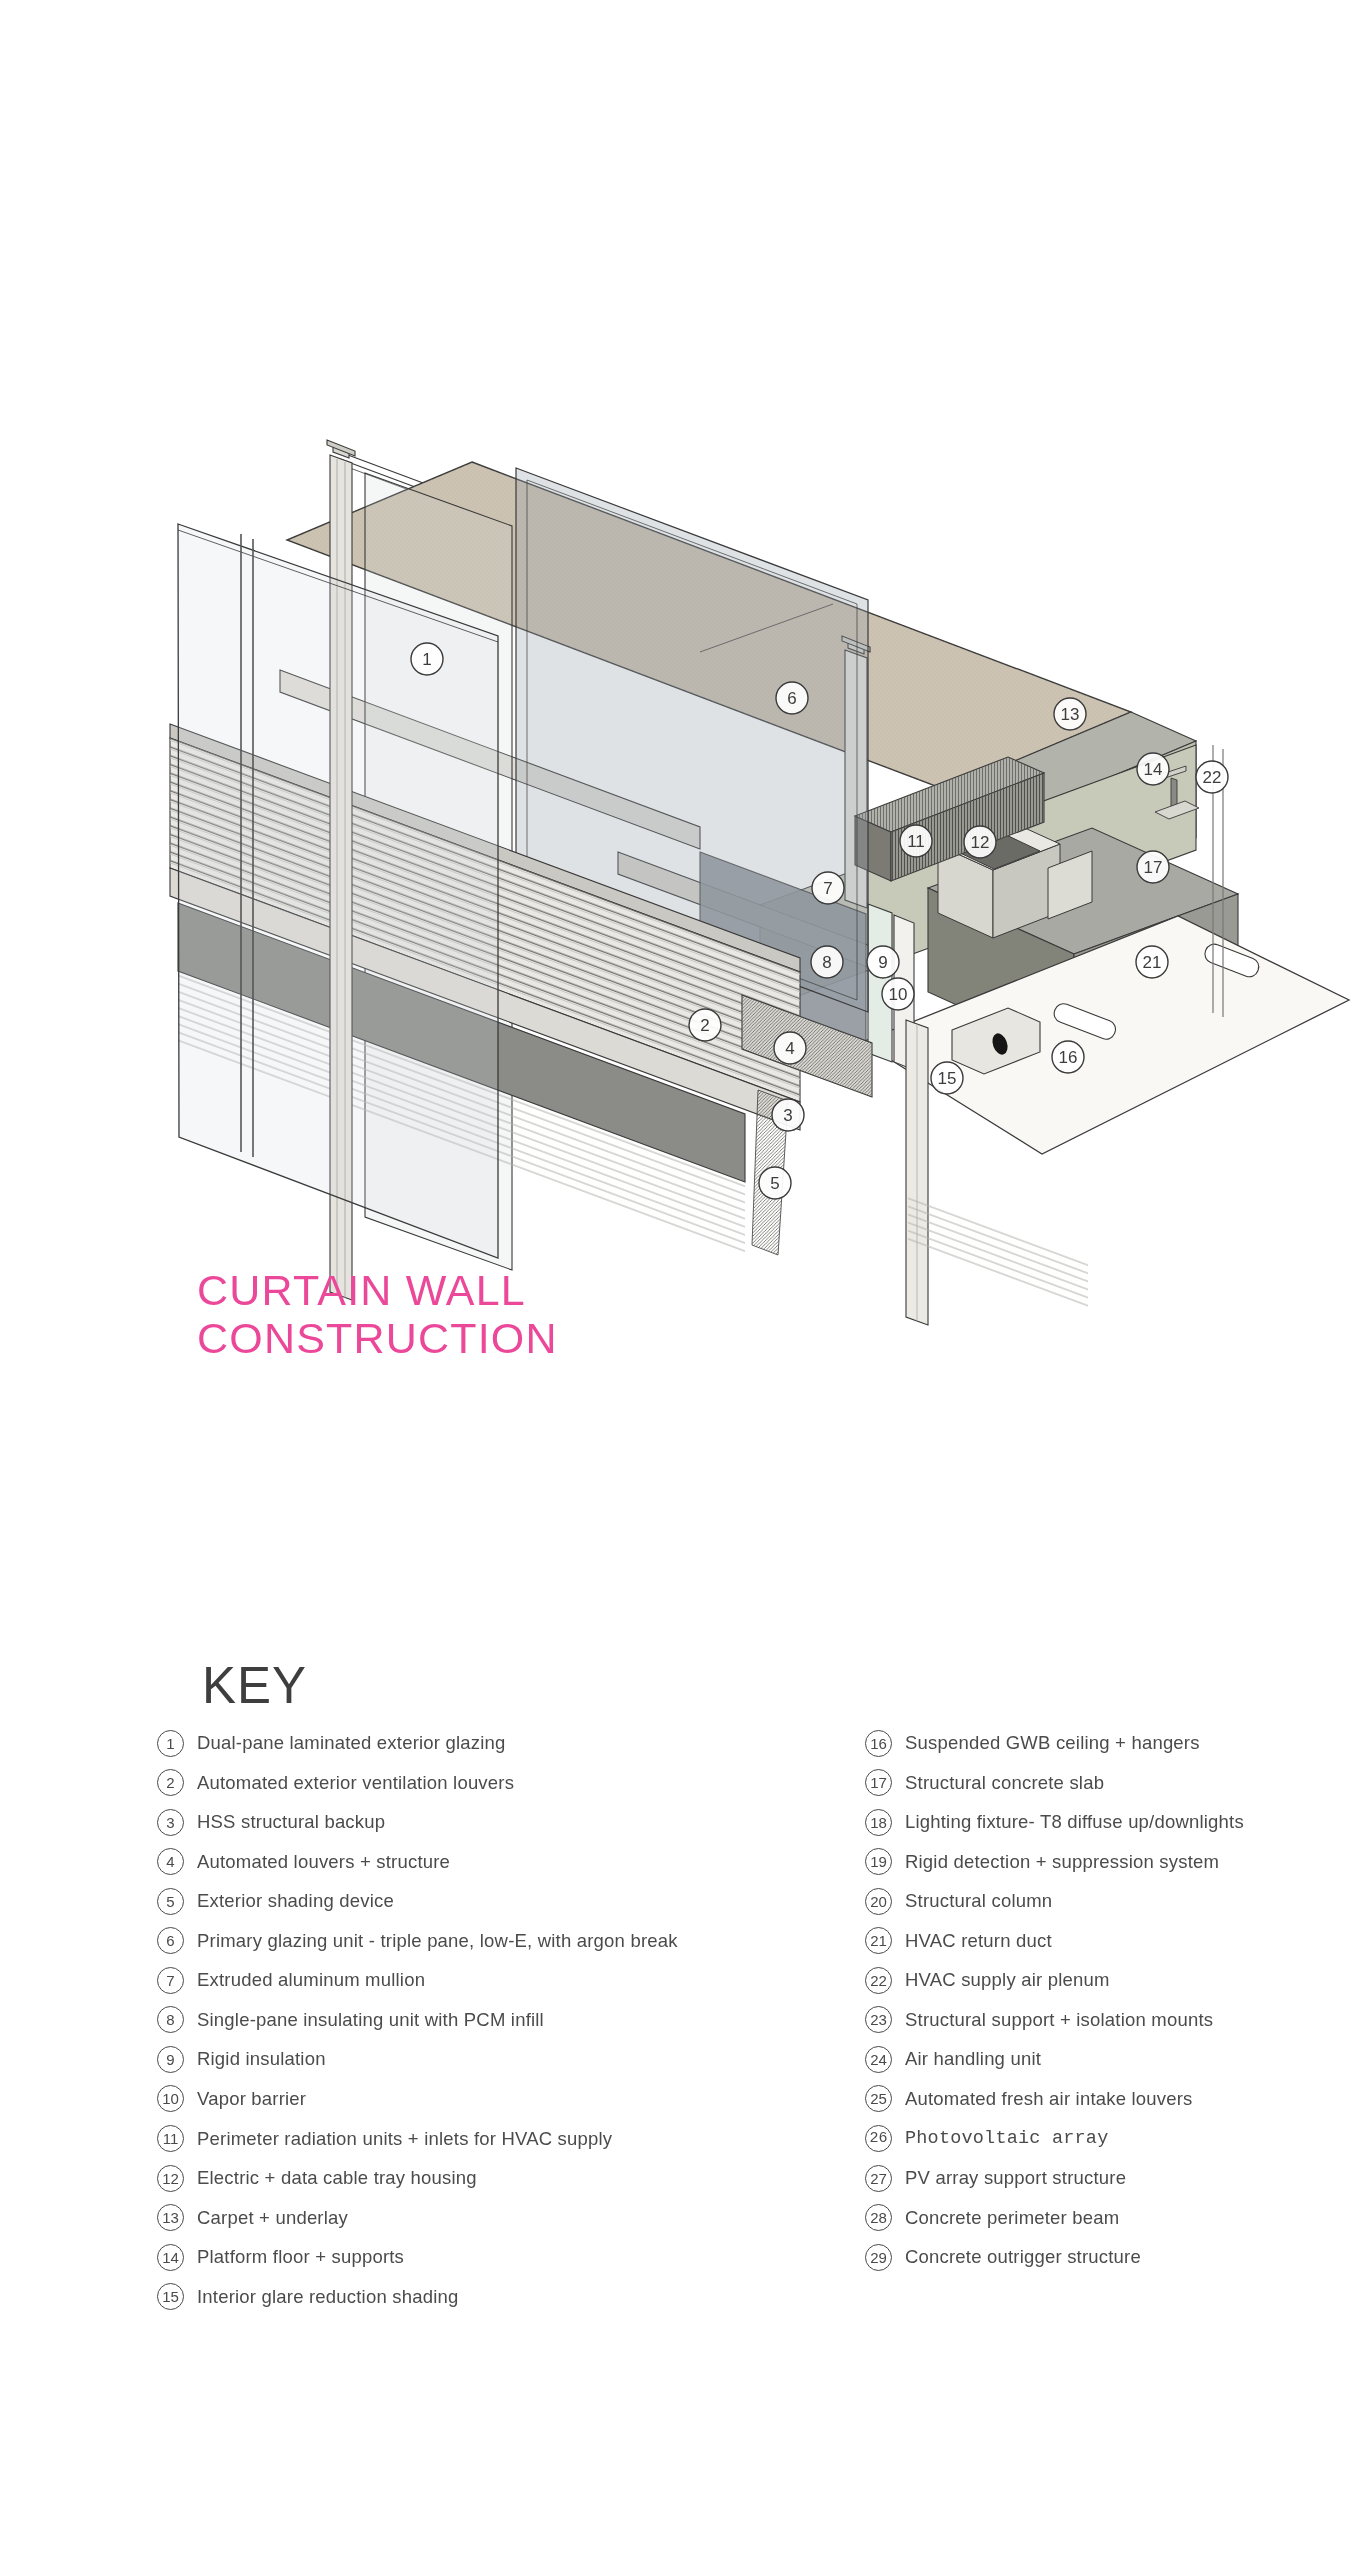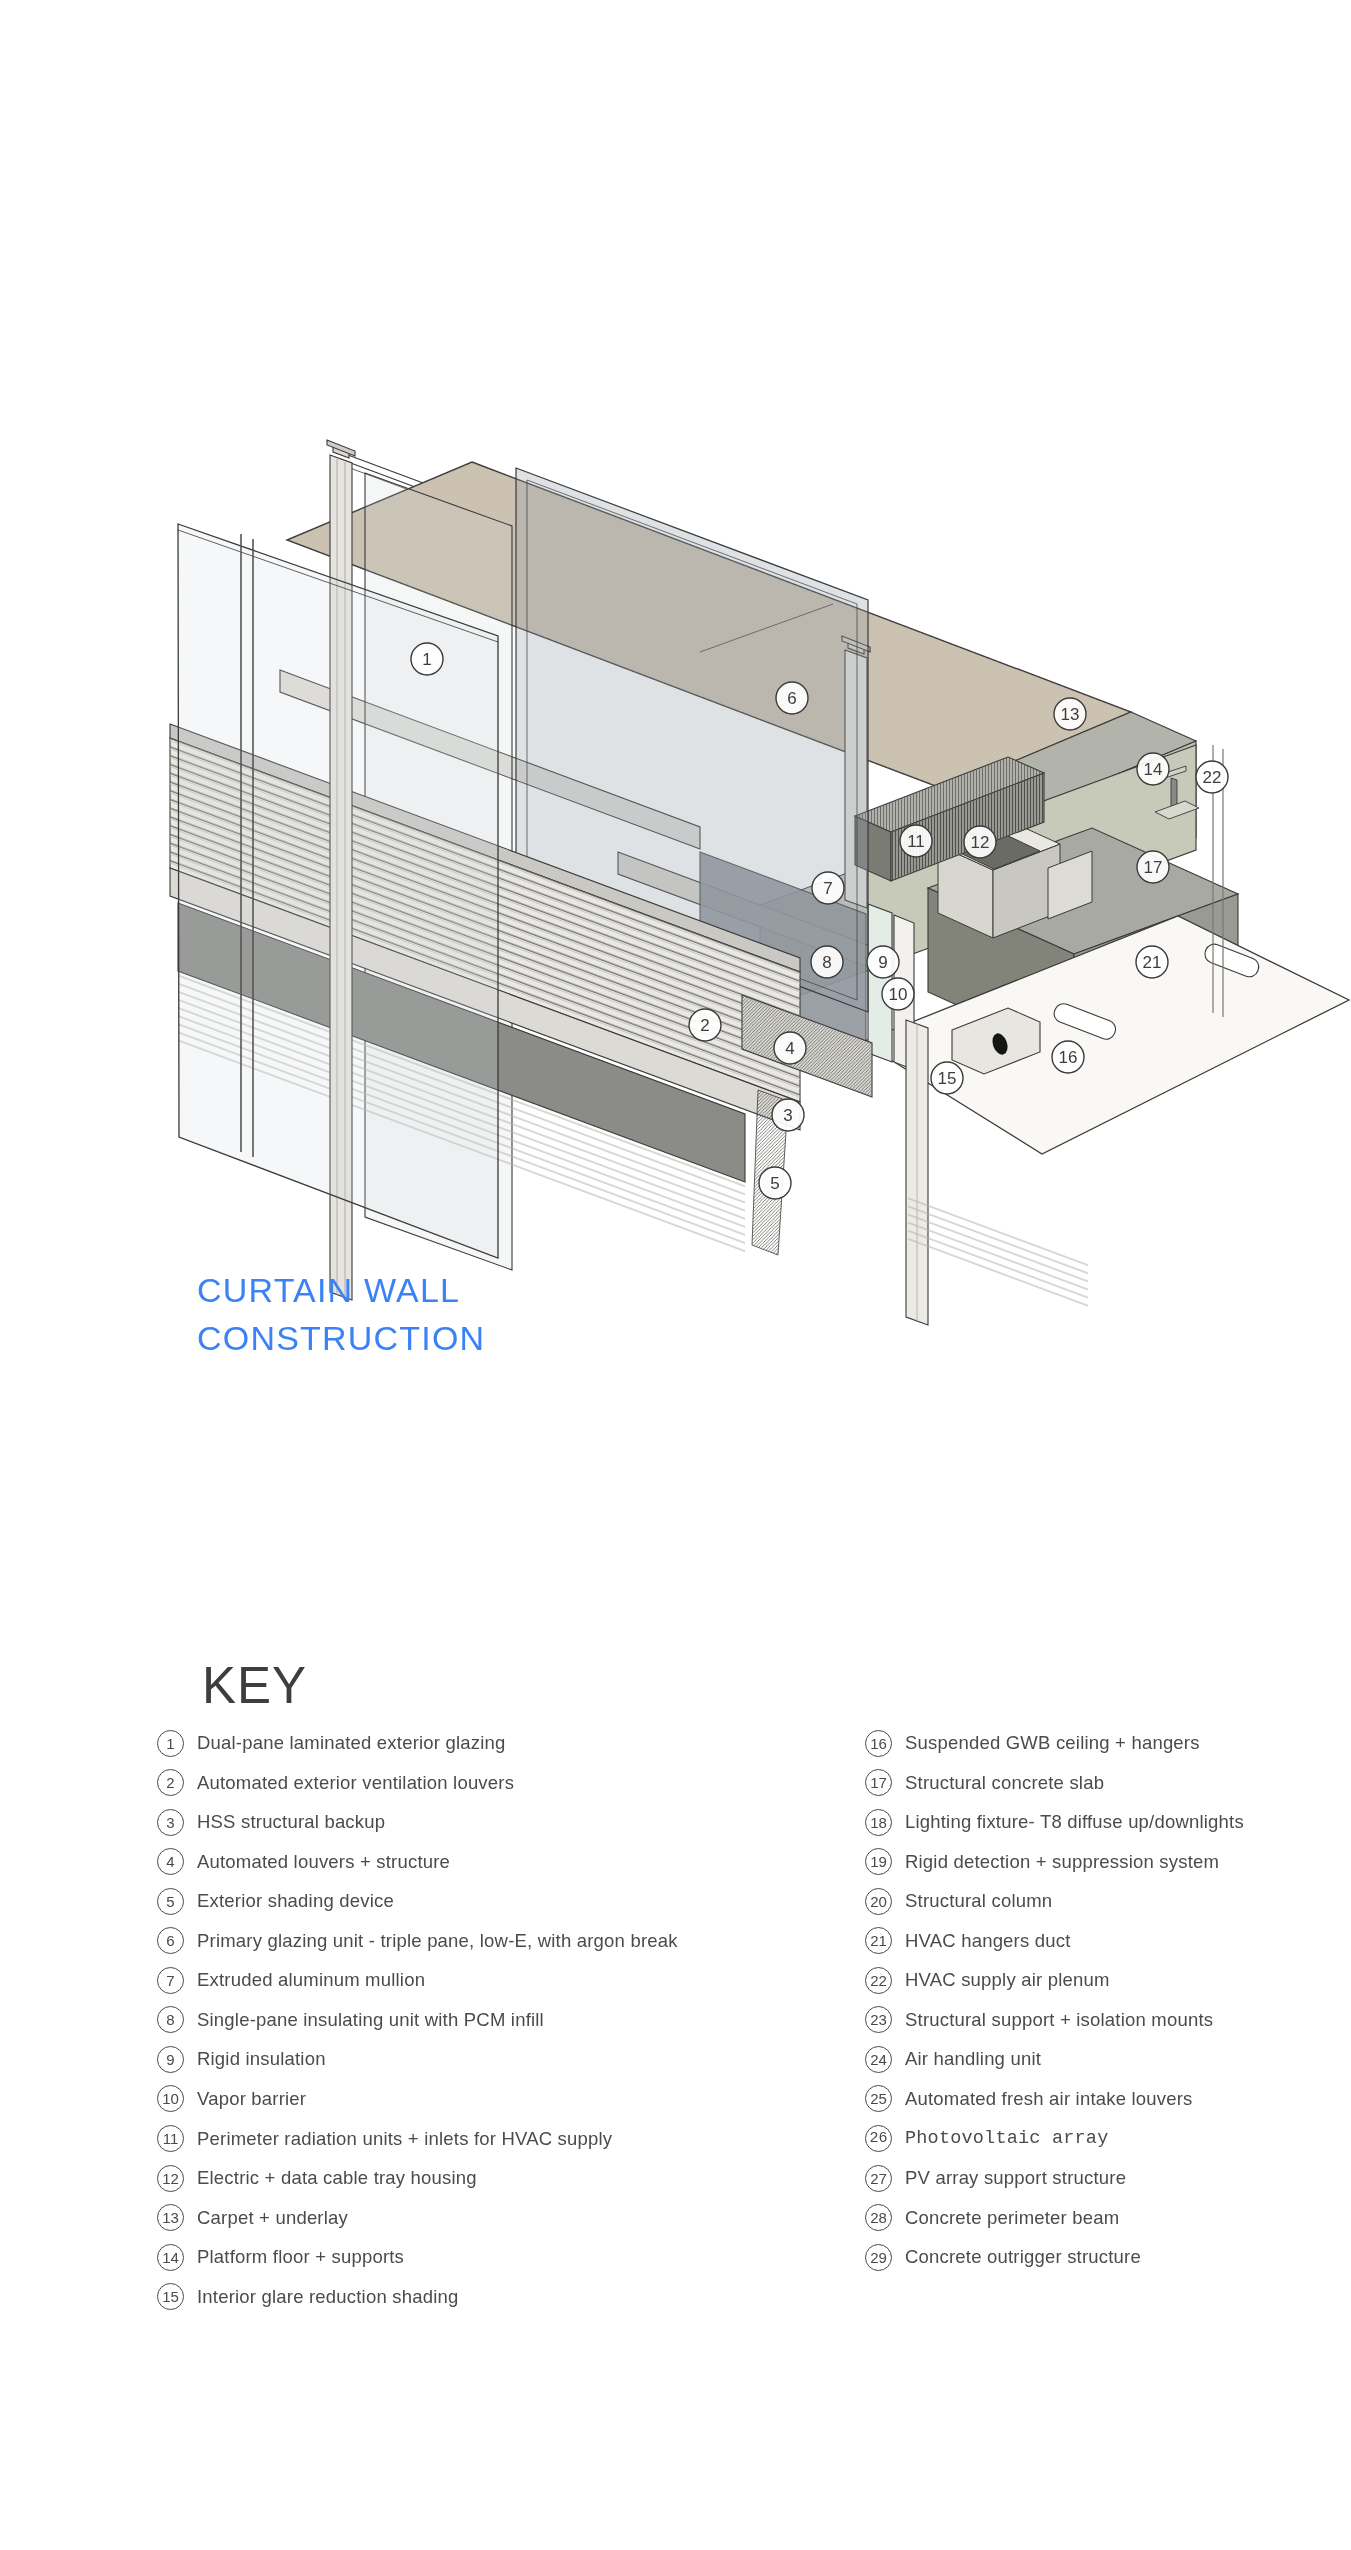--- a/index.html
+++ b/index.html
@@ -1,21 +1,21 @@
 <!DOCTYPE html>
 <html style="--c-line: #3a3a3a; --c-text: #4b4b4b; --c-carpet: #cdc3b2; --c-concrete: #c7c9b9; --c-concrete_edge: #b2b3ab; --c-duct_top: #a8a9a2; --c-duct_side: #828379; --c-duct_front: #999a93; --c-ceiling: #faf8f4; --c-mullion: #e6e4de; --c-spandrel: #8b8c88; --c-louver: #e9e8e4;"><head>
 <meta charset="utf-8">
 <style>
   html,body{margin:0;padding:0;background:#fff;}
   .page{position:relative;width:1351px;height:2550px;background:#fff;overflow:hidden;
         font-family:"Liberation Sans", sans-serif;}
   svg text{font-family:"Liberation Sans", sans-serif;}
   .drawing{position:absolute;left:0;top:0;}
-  .title{position:absolute;left:197px;top:1266px;font-size:34px;line-height:48px;
-         letter-spacing:1.2px;color:#3b82f6;font-weight:400;}
+  .title{position:absolute;left:197px;top:1266px;font-size:43px;line-height:48px;
+         letter-spacing:1.2px;color:#ec4899;font-weight:400;}
   .key-heading{position:absolute;left:159px;top:1656px;font-size:51px;color:#3e3e3e;
                letter-spacing:1px;font-weight:400;margin-left:43px;}
   .key-row{position:absolute;display:flex;align-items:center;gap:13px;height:28px;}
   .key-num{flex:none;width:27px;height:27px;border:1.5px solid #4a4a4a;border-radius:50%;
            font-size:15px;line-height:25px;text-align:center;color:#4a4a4a;box-sizing:border-box;}
   .key-label{font-size:18.5px;color:#4b4b4b;letter-spacing:0.2px;white-space:nowrap;}
 </style>
 </head>
 <body>
 
@@ -341,21 +341,21 @@
       <div class="key-row" style="left: 865px; top: 1847.65px;">
         <span class="key-num">19</span>
         <span class="key-label">Rigid detection + suppression system</span>
       </div>
       <div class="key-row" style="left: 865px; top: 1887.2px;">
         <span class="key-num">20</span>
         <span class="key-label">Structural column</span>
       </div>
       <div class="key-row" style="left: 865px; top: 1926.75px;">
         <span class="key-num">21</span>
-        <span class="key-label">HVAC hangers duct</span>
+        <span class="key-label">HVAC return duct</span>
       </div>
       <div class="key-row" style="left: 865px; top: 1966.3px;">
         <span class="key-num">22</span>
         <span class="key-label">HVAC supply air plenum</span>
       </div>
       <div class="key-row" style="left: 865px; top: 2005.85px;">
         <span class="key-num">23</span>
         <span class="key-label">Structural support + isolation mounts</span>
       </div>
       <div class="key-row" style="left: 865px; top: 2045.4px;">

